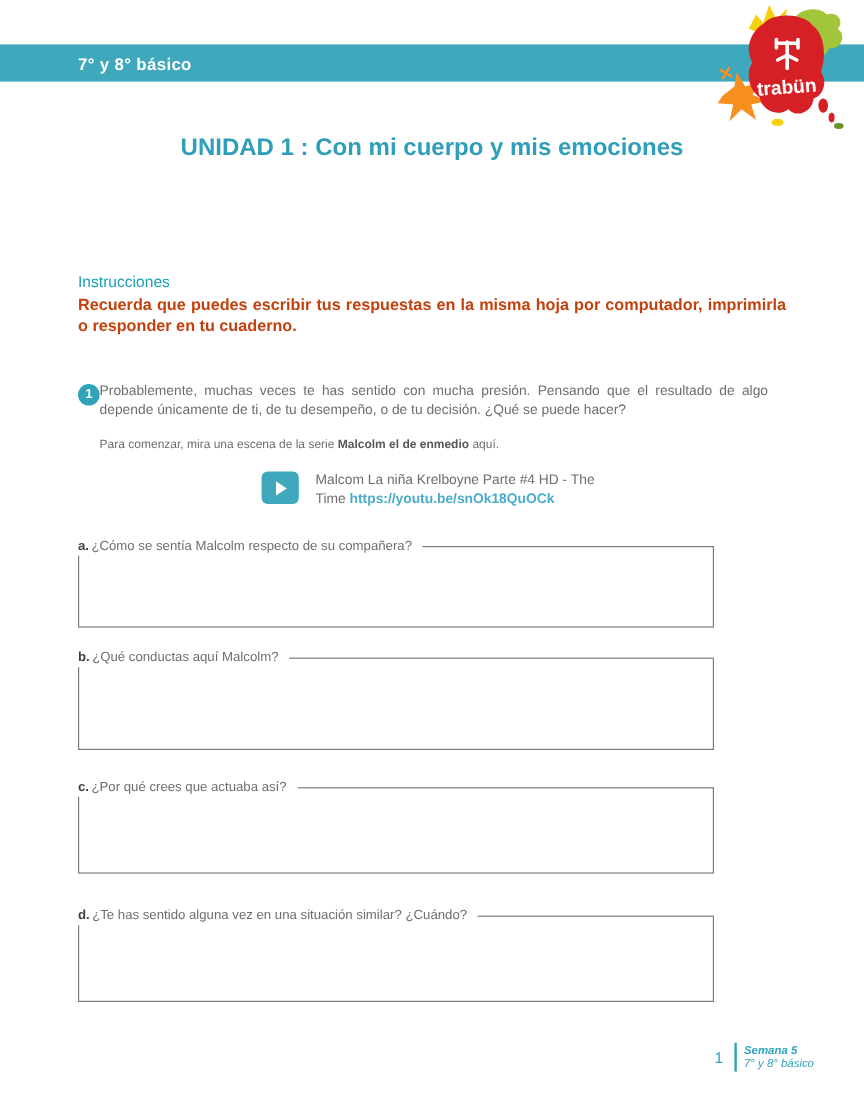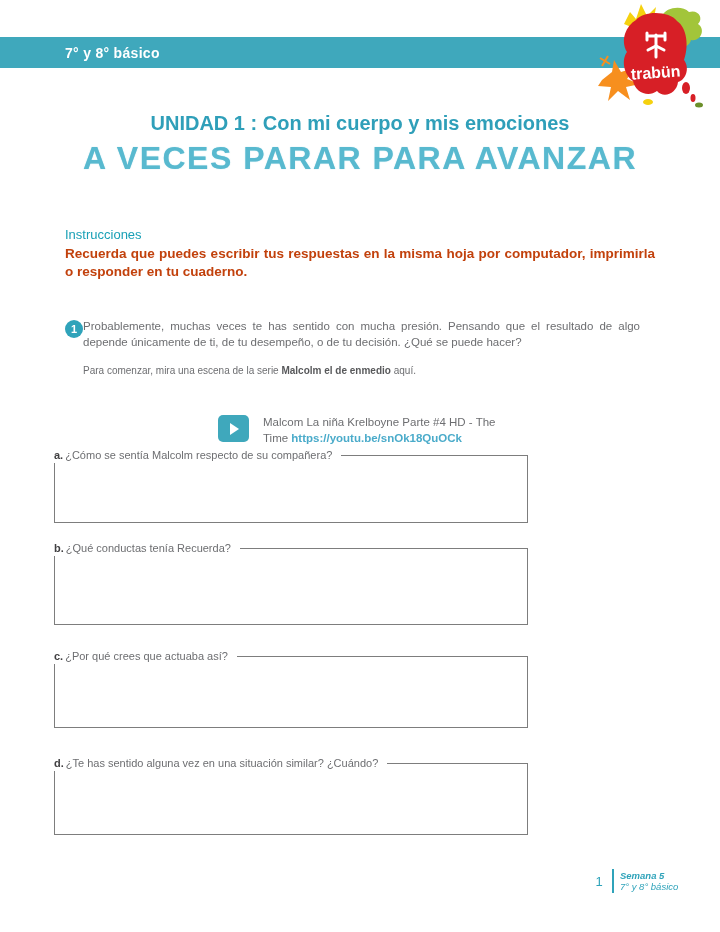--- a/index.html
+++ b/index.html
@@ -108,21 +108,21 @@
   }
   .activity-intro {
     margin-top: 15px;
     color: #6d6e71;
     font-size: 10px;
   }
   .activity-intro b { color: #58595b; }
 
   .video-row {
     position: absolute;
-    left: 218px; top: 415px;
+    left: 218px; top: 393px;
     display: flex;
     align-items: flex-start;
   }
   .play-btn {
     width: 31px; height: 27px;
     background: #3fa8bc;
     border-radius: 5px;
     display: flex;
     align-items: center;
     justify-content: center;
@@ -143,22 +143,22 @@
   }
   .video-link {
     color: #4aabca;
     font-weight: bold;
     text-decoration: none;
   }
 
   
   .question {
     position: absolute;
-    left: 54px;
-    width: 474px;
+    left: 65px;
+    width: 530px;
   }
   .q-box {
     border: 1px solid #7d7d7d;
     background: #ffffff;
   }
   .q-label {
     position: absolute;
     top: -8px;
     left: 0;
     background: #ffffff;
@@ -236,21 +236,20 @@
       </g>
 
       <text x="60" y="76" text-anchor="middle" fill="#ffffff" font-family="Liberation Sans, sans-serif" font-size="16" font-weight="bold" transform="rotate(-4 60 76)">trabün</text>
     </svg>
   </div>
 
   <div class="unit-line">
     <span>UNIDAD 1</span><span> : </span><span>Con mi cuerpo y mis emociones</span>
   </div>
 
-  <div class="main-title">A VECES PARAR PARA AVANZAR</div>
 
   <div class="instructions">
     <div class="instructions-heading">Instrucciones</div>
     <div class="instructions-body">Recuerda que puedes escribir tus respuestas en la misma hoja por computador, imprimirla o responder en tu cuaderno.</div>
   </div>
 
   <div class="activity">
     <div class="activity-row">
       <div class="num-circle">1</div>
       <div class="activity-texts">
@@ -273,21 +272,21 @@
 
   <div class="question" style="top: 455px;">
     <div class="q-label">
       <b>a.</b><span>¿Cómo se sentía Malcolm respecto de su compañera?</span>
     </div>
     <div class="q-box" style="height: 68px;"></div>
   </div>
 
   <div class="question" style="top: 548px;">
     <div class="q-label">
-      <b>b.</b><span>¿Qué conductas tenía Recuerda?</span>
+      <b>b.</b><span>¿Qué conductas aquí Malcolm?</span>
     </div>
     <div class="q-box" style="height: 77px;"></div>
   </div>
 
   <div class="question" style="top: 656px;">
     <div class="q-label">
       <b>c.</b><span>¿Por qué crees que actuaba así?</span>
     </div>
     <div class="q-box" style="height: 72px;"></div>
   </div>

